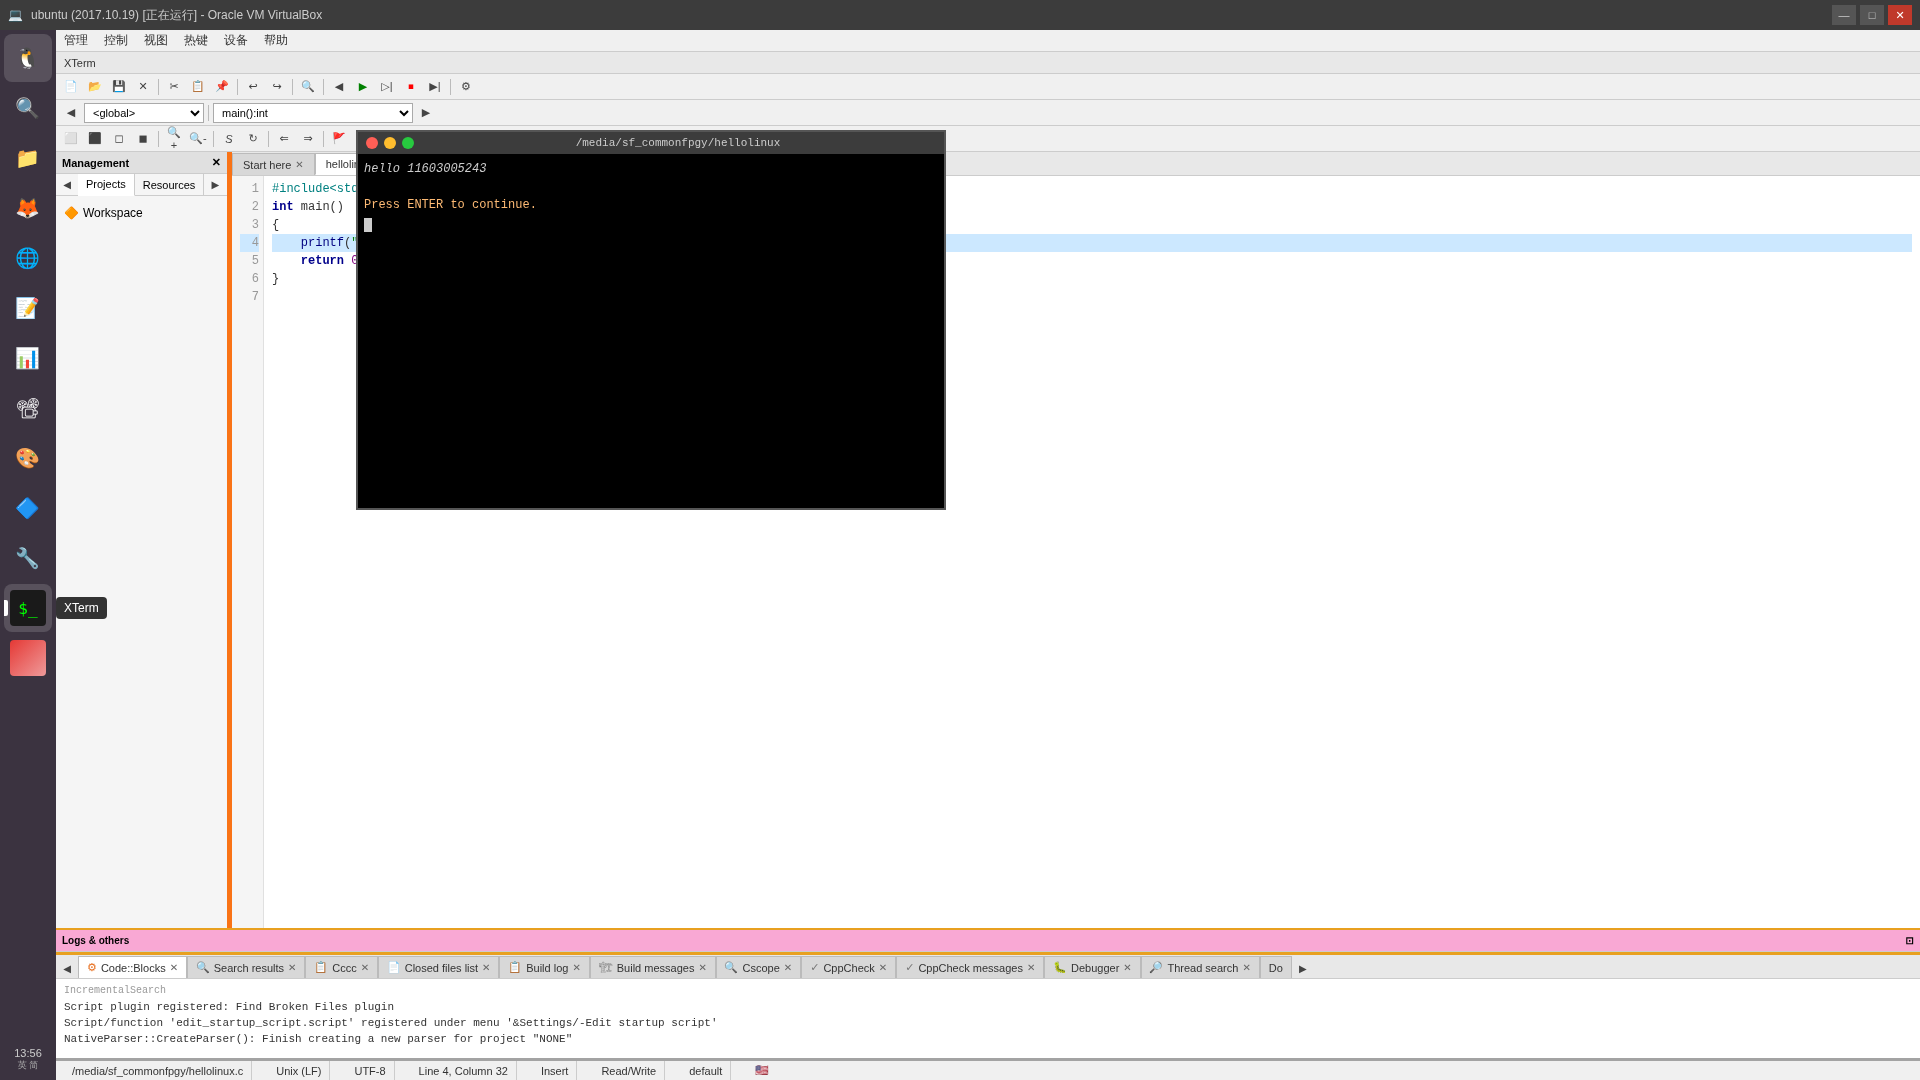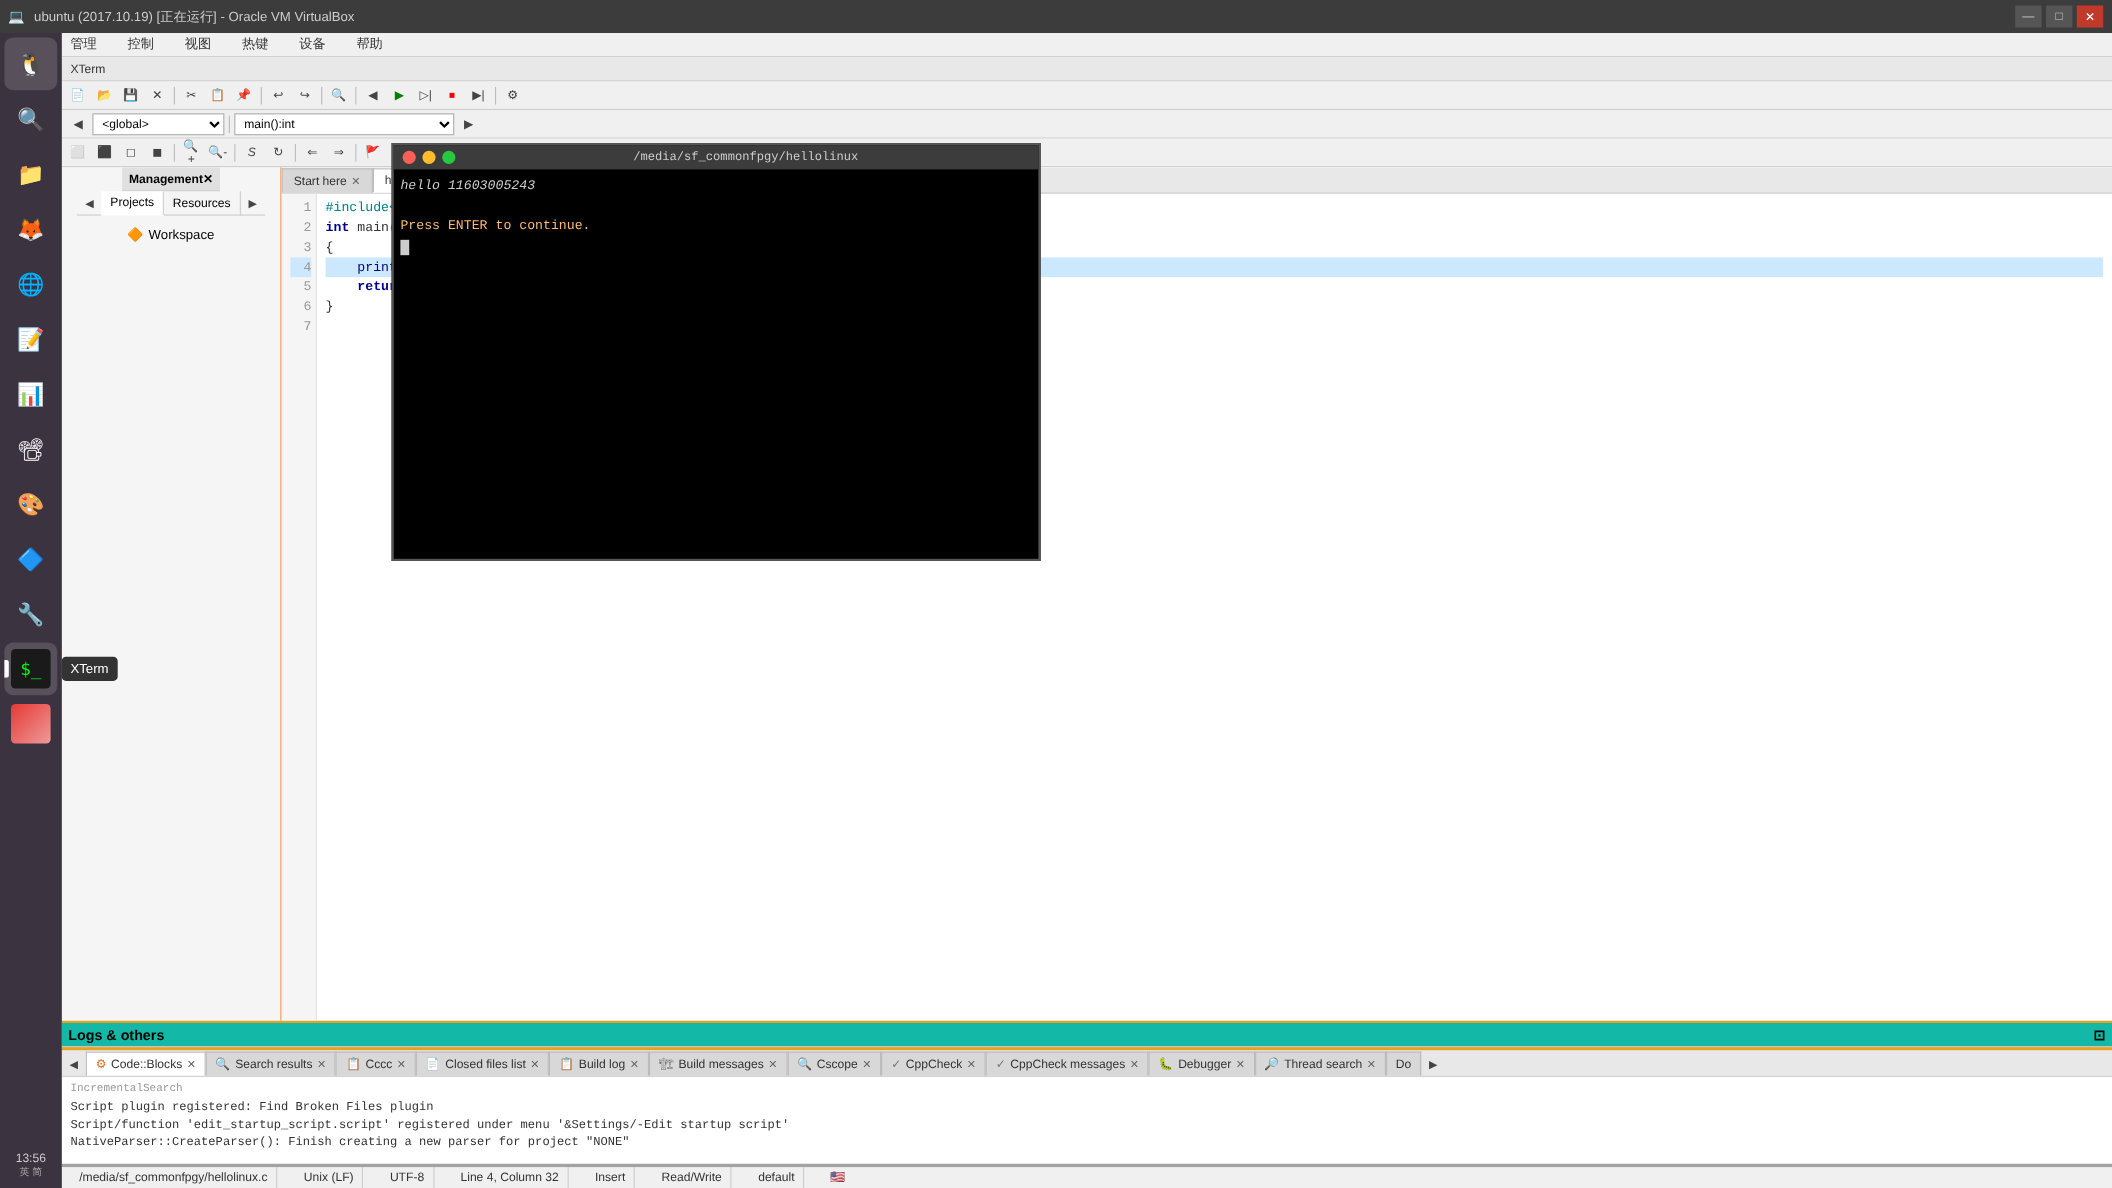--- a/index.html
+++ b/index.html
@@ -39,21 +39,21 @@
     }
 
     
     #ide-window {
       flex: 1; display: flex; flex-direction: column; background: #f0f0f0; overflow: hidden;
     }
 
     
     #ide-menubar {
       height: 22px; background: #f0f0f0; display: flex; align-items: center;
-      border-bottom: 1px solid #ccc; padding: 0 4px; gap: 20px; font-size: 12px;
+      border-bottom: 1px solid #ccc; padding: 0 4px; gap: 8px; font-size: 12px;
     }
     .menu-item { cursor: pointer; padding: 2px 4px; color: #333; }
 
     
     .toolbar-row {
       height: 26px; background: #f0f0f0; display: flex; align-items: center;
       border-bottom: 1px solid #ccc; padding: 0 4px; gap: 2px;
     }
     .tb-btn {
       width: 22px; height: 20px; background: transparent; border: 1px solid transparent;
@@ -72,22 +72,22 @@
       border-bottom: 1px solid #ccc; padding: 0 4px; gap: 2px;
     }
 
     
     #ide-body {
       flex: 1; display: flex; overflow: hidden;
     }
 
     
     #management-panel {
-      width: 200px; background: #f5f5f5; border-right: 1px solid #f97316;
-      display: flex; flex-direction: column; overflow: hidden; align-items: center;
+      width: 176px; background: #f5f5f5; border-right: 5px solid #f97316;
+      display: flex; flex-direction: column; overflow: hidden;
     }
     #management-header {
       height: 22px; background: #e0e0e0; display: flex; align-items: center;
       justify-content: space-between; padding: 0 6px; font-size: 11px; font-weight: bold;
       border-bottom: 1px solid #ccc;
     }
     #management-tabs {
       height: 22px; background: #f5f5f5; display: flex; align-items: center;
       border-bottom: 1px solid #ccc;
     }
@@ -152,22 +152,22 @@
     .term-btn.green { background: #27c93f; }
     #terminal-title { flex: 1; text-align: center; color: #ccc; font-size: 11px; }
     #terminal-body { padding: 6px; line-height: 18px; }
 
     
     #bottom-panel {
       height: 130px; background: #f5f5f5; border-top: 2px solid #e8a020;
       display: flex; flex-direction: column;
     }
     #bottom-panel-header {
-      height: 22px; background: #14b8a6; display: flex; align-items: center;
-      justify-content: space-between; padding: 0 6px; font-size: 13px; font-weight: bold;
+      height: 22px; background: #f9a8d4; display: flex; align-items: center;
+      justify-content: space-between; padding: 0 6px; font-size: 10px; font-weight: bold;
       border-bottom: 1px solid #ccc;
     }
     #bottom-tabs {
       height: 24px; background: #e8e8e8; display: flex; align-items: flex-end;
       border-bottom: 1px solid #ccc; overflow: hidden;
     }
     .bottom-tab {
       padding: 3px 8px; font-size: 11px; cursor: pointer; display: flex; align-items: center;
       gap: 4px; background: #d8d8d8; border: 1px solid #bbb; border-bottom: none;
       height: 22px; color: #333; white-space: nowrap;

